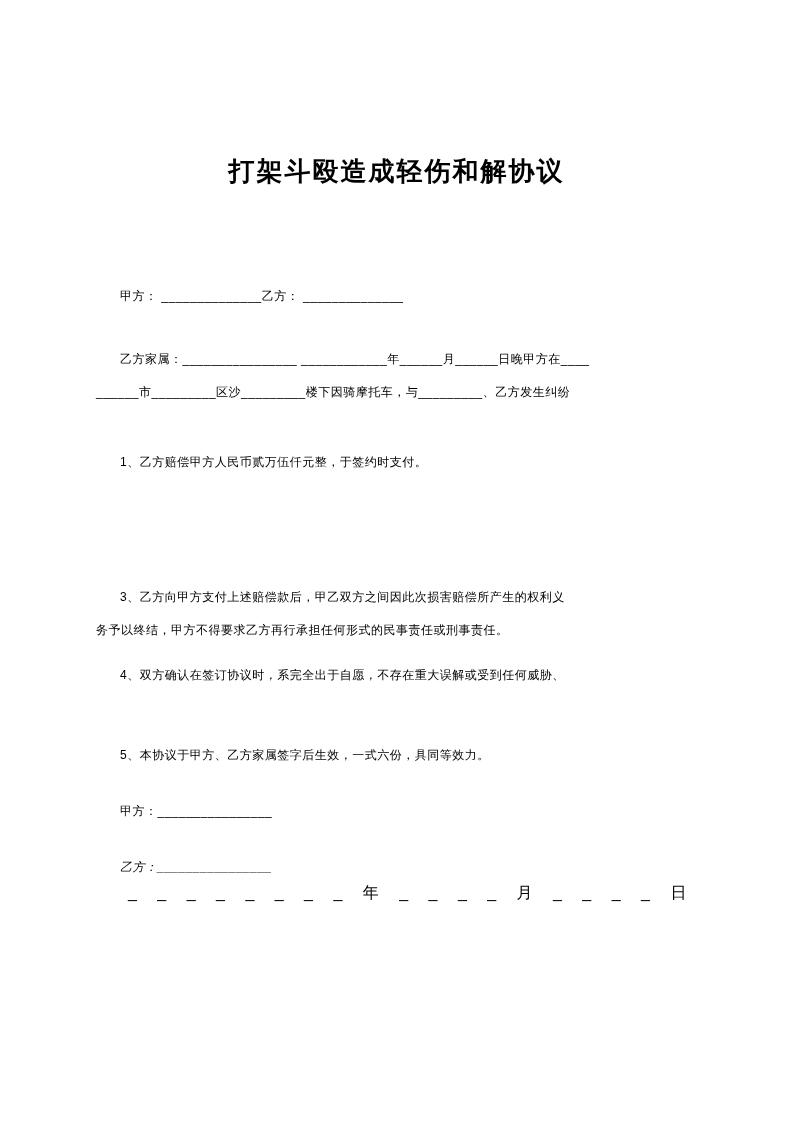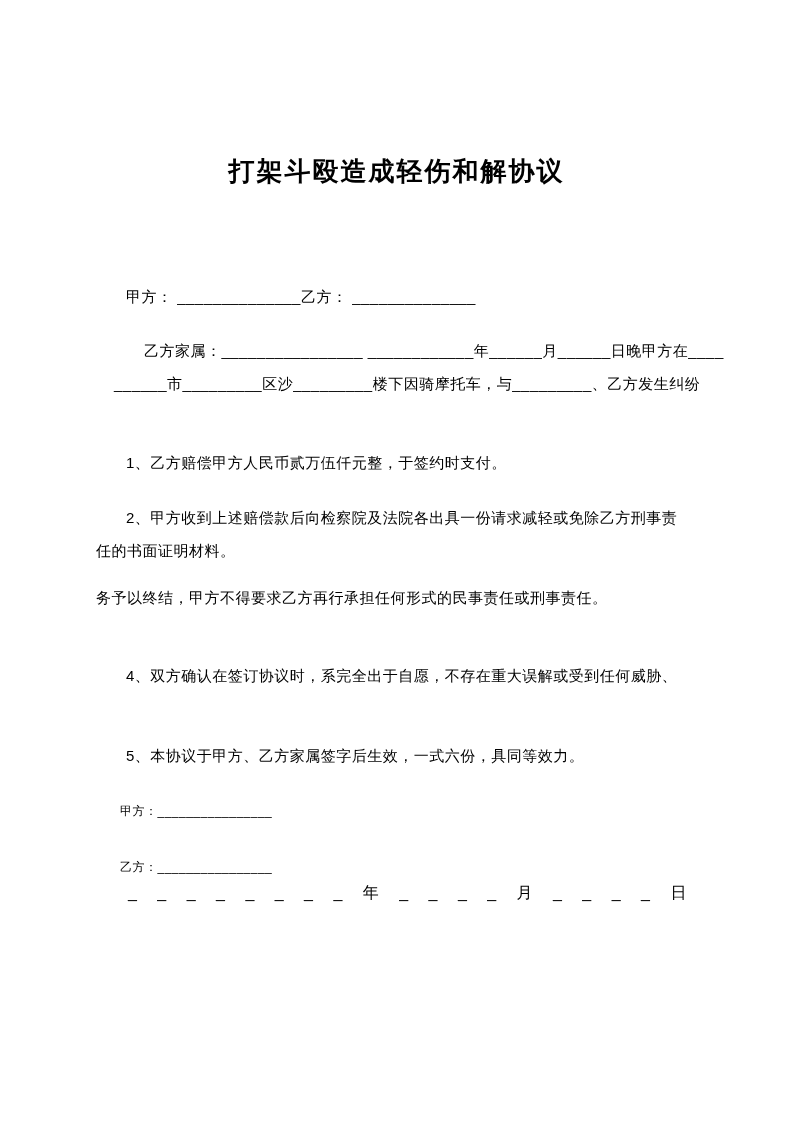--- a/index.html
+++ b/index.html
@@ -18,21 +18,21 @@
     left: 0;
     top: 134px;
     width: 100%;
     text-align: center;
     font-size: 26px;
     font-weight: bold;
     letter-spacing: 2px;
     line-height: 40px;
   }
   .body-text {
-    font-size: 15px;
+    font-size: 12px;
     line-height: 33px;
     letter-spacing: 0.5px;
     white-space: nowrap;
   }
   .indent { text-indent: 2em; }
   .para-line { display: block; }
   .sig-line {
     font-size: 12px;
     line-height: 22px;
     letter-spacing: 0.5px;
@@ -58,47 +58,44 @@
 </style>
 </head>
 <body>
 
 <div class="page">
 
   <h1 class="doc-title">打架斗殴造成轻伤和解协议</h1>
 
   <div class="abs body-text indent" style="top:280px;">甲方： ______________乙方： ______________</div>
 
-  <div class="abs body-text" style="top:334px;margin-left:18px;">
+  <div class="abs body-text" style="top:343px;">
     <span class="para-line indent">乙方家属：________________ ____________年______月______日晚甲方在____</span>
     <span class="para-line">______市_________区沙_________楼下因骑摩托车，与_________、乙方发生纠纷</span>
   </div>
 
   <div class="abs body-text" style="top:446px;">
     <span class="para-line indent">1、乙方赔偿甲方人民币贰万伍仟元整，于签约时支付。</span>
   </div>
 
-  <div class="abs body-text" style="top:501px;">
-    <span class="para-line indent">2、甲方收到上述赔偿款后向检察院及法院各出具一份请求减轻或免除乙方刑事责</span>
-    <span class="para-line">任的书面证明材料。</span>
-  </div>
 
   <div class="abs body-text" style="top:581px;">
+    <span class="para-line indent">3、乙方向甲方支付上述赔偿款后，甲乙双方之间因此次损害赔偿所产生的权利义</span>
     <span class="para-line">务予以终结，甲方不得要求乙方再行承担任何形式的民事责任或刑事责任。</span>
   </div>
 
   <div class="abs body-text" style="top:659px;">
     <span class="para-line indent">4、双方确认在签订协议时，系完全出于自愿，不存在重大误解或受到任何威胁、</span>
   </div>
 
   <div class="abs body-text" style="top:739px;">
     <span class="para-line indent">5、本协议于甲方、乙方家属签字后生效，一式六份，具同等效力。</span>
   </div>
 
   <div class="abs sig-line" style="top:800px;">甲方：________________</div>
 
-  <div class="abs sig-line" style="top:856px;">乙方：________________</div>
+  <div class="abs sig-line" style="top:856px;font-style:italic;">乙方：________________</div>
 
   <div class="abs date-line" style="top:882px;">_ _ _ _ _ _ _ _ 年 _ _ _ _ 月 _ _ _ _ 日</div>
 
   <div class="page-number">1</div>
 
 </div>
 
 </body></html>

